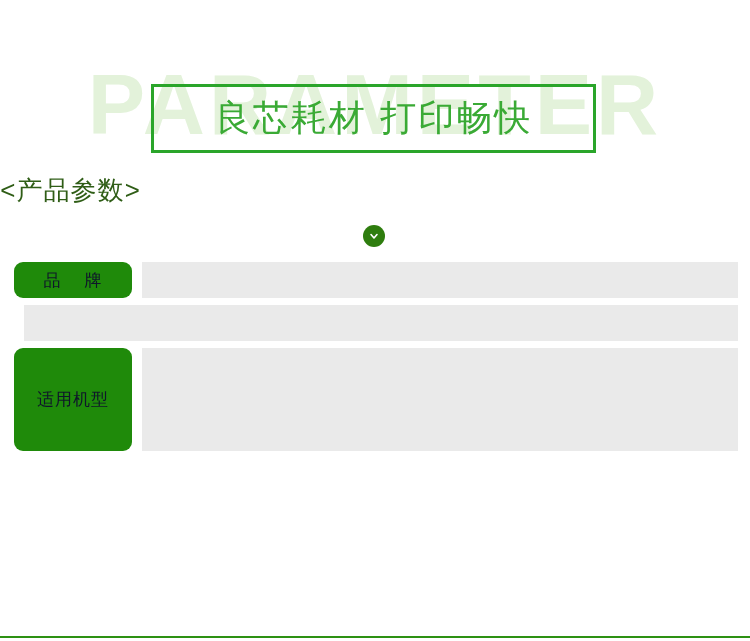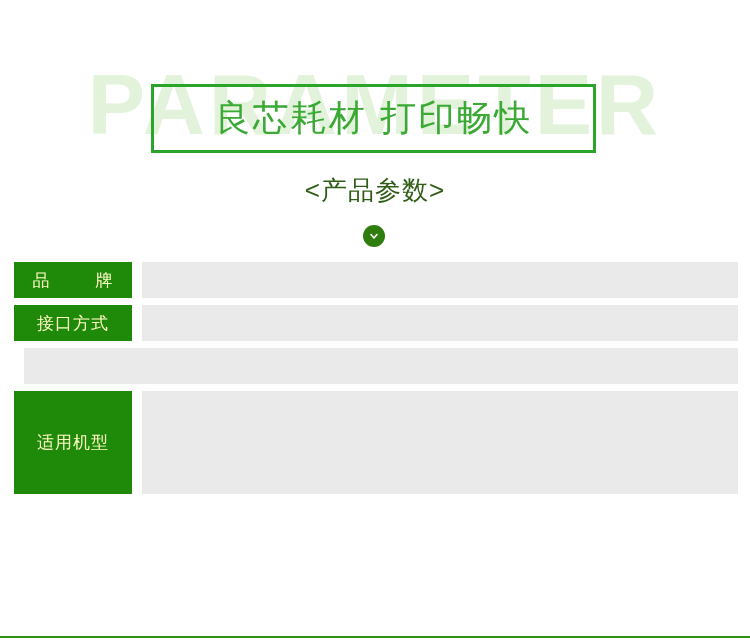--- a/index.html
+++ b/index.html
@@ -57,25 +57,25 @@
     color: #3aaa35;
     letter-spacing: 2px;
     white-space: nowrap;
     font-family: "DejaVu Sans", "Liberation Sans", sans-serif;
   }
   .subtitle {
     position: absolute;
     left: 0;
     top: 173px;
     width: 750px;
-    text-align: center;
+    text-align: left;
     font-size: 26px;
     color: #2f5d16;
     letter-spacing: 1px;
-    font-family: Liberation Sans, sans-serif;
+    font-family: Liberation Mono, monospace;
   }
   .chevron-circle {
     position: absolute;
     left: 363px;
     top: 225px;
     width: 22px;
     height: 22px;
     border-radius: 50%;
     background: #2e7d0e;
     display: flex;
@@ -97,28 +97,29 @@
     position: relative;
     display: flex;
     align-items: stretch;
     margin-bottom: 7px;
     padding-left: 14px;
   }
   .param-label {
     width: 118px;
     flex: 0 0 118px;
     background: #1f8a0a;
-    color: #fef9c3;
+    color: #0f172a;
     font-size: 17px;
     letter-spacing: 1px;
     display: flex;
     align-items: center;
     justify-content: center;
     box-sizing: border-box;
-    font-family: Liberation Mono, monospace;
+    font-family: Liberation Sans, sans-serif;
+    border-radius: 9px;
   }
   .param-label .lbl-inner {
     display: inline-block;
     white-space: pre;
   }
   .param-value {
     margin-left: 10px;
     flex: 1 1 auto;
     margin-right: 12px;
     background: #eaeaea;
@@ -171,26 +172,20 @@
 
     <div class="param-row row-h36">
       <div class="param-label">
         <span class="lbl-inner">品    牌</span>
       </div>
       <div class="param-value"></div>
     </div>
 
 
 
-    <div class="param-row row-h36">
-      <div class="param-label">
-        <span class="lbl-inner">接口方式</span>
-      </div>
-      <div class="param-value"></div>
-    </div>
 
     <div class="param-row row-h36">
       <div class="param-value"></div>
     </div>
 
     <div class="param-row row-tall">
       <div class="param-label">
         <span class="lbl-inner">适用机型</span>
       </div>
       <div class="param-value"></div>

